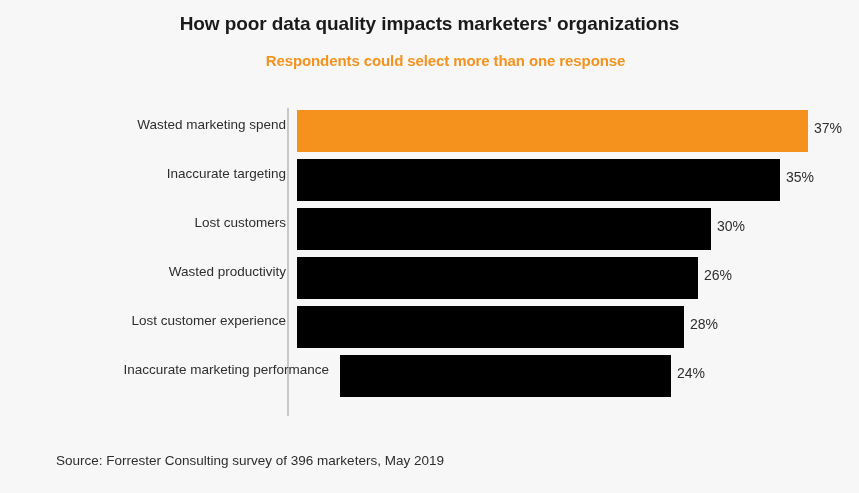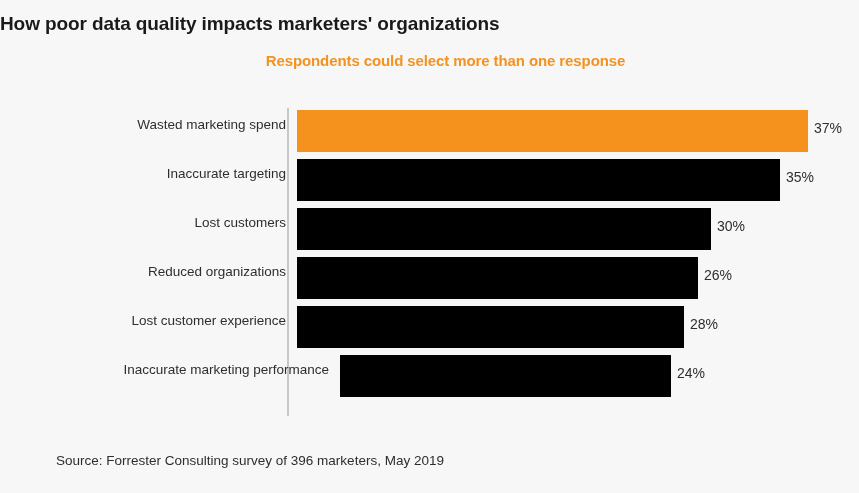--- a/index.html
+++ b/index.html
@@ -17,21 +17,21 @@
   .chart-root {
     position: absolute;
     inset: 0;
     background: #f7f7f7;
   }
   .chart-title {
     position: absolute;
     top: 13px;
     left: 0;
     width: 859px;
-    text-align: left;
+    text-align: center;
     font-size: 19px;
     font-weight: bold;
     color: #1a1a1a;
     letter-spacing: -0.1px;
   }
   .chart-subtitle {
     position: absolute;
     top: 52px;
     left: 16px;
     width: 859px;
@@ -127,21 +127,21 @@
           <div class="bar-label">Inaccurate targeting</div>
           <div class="bar-rect" style="width: 483px; background: rgb(0, 0, 0);"></div>
           <div class="bar-value" style="left: 778px;">35%</div>
         </div>
         <div class="bar-row" style="top: 98px;">
           <div class="bar-label">Lost customers</div>
           <div class="bar-rect" style="width: 414px; background: rgb(0, 0, 0);"></div>
           <div class="bar-value" style="left: 709px;">30%</div>
         </div>
         <div class="bar-row" style="top: 147px;">
-          <div class="bar-label">Reduced organizations</div>
+          <div class="bar-label">Wasted productivity</div>
           <div class="bar-rect" style="width: 401px; background: rgb(0, 0, 0);"></div>
           <div class="bar-value" style="left: 696px;">26%</div>
         </div>
         <div class="bar-row" style="top: 196px;">
           <div class="bar-label">Lost customer experience</div>
           <div class="bar-rect" style="width: 387px; background: rgb(0, 0, 0);"></div>
           <div class="bar-value" style="left: 682px;">28%</div>
         </div>
         <div class="bar-row" style="top: 245px; margin-left: 43px;">
           <div class="bar-label">Inaccurate marketing performance</div>

